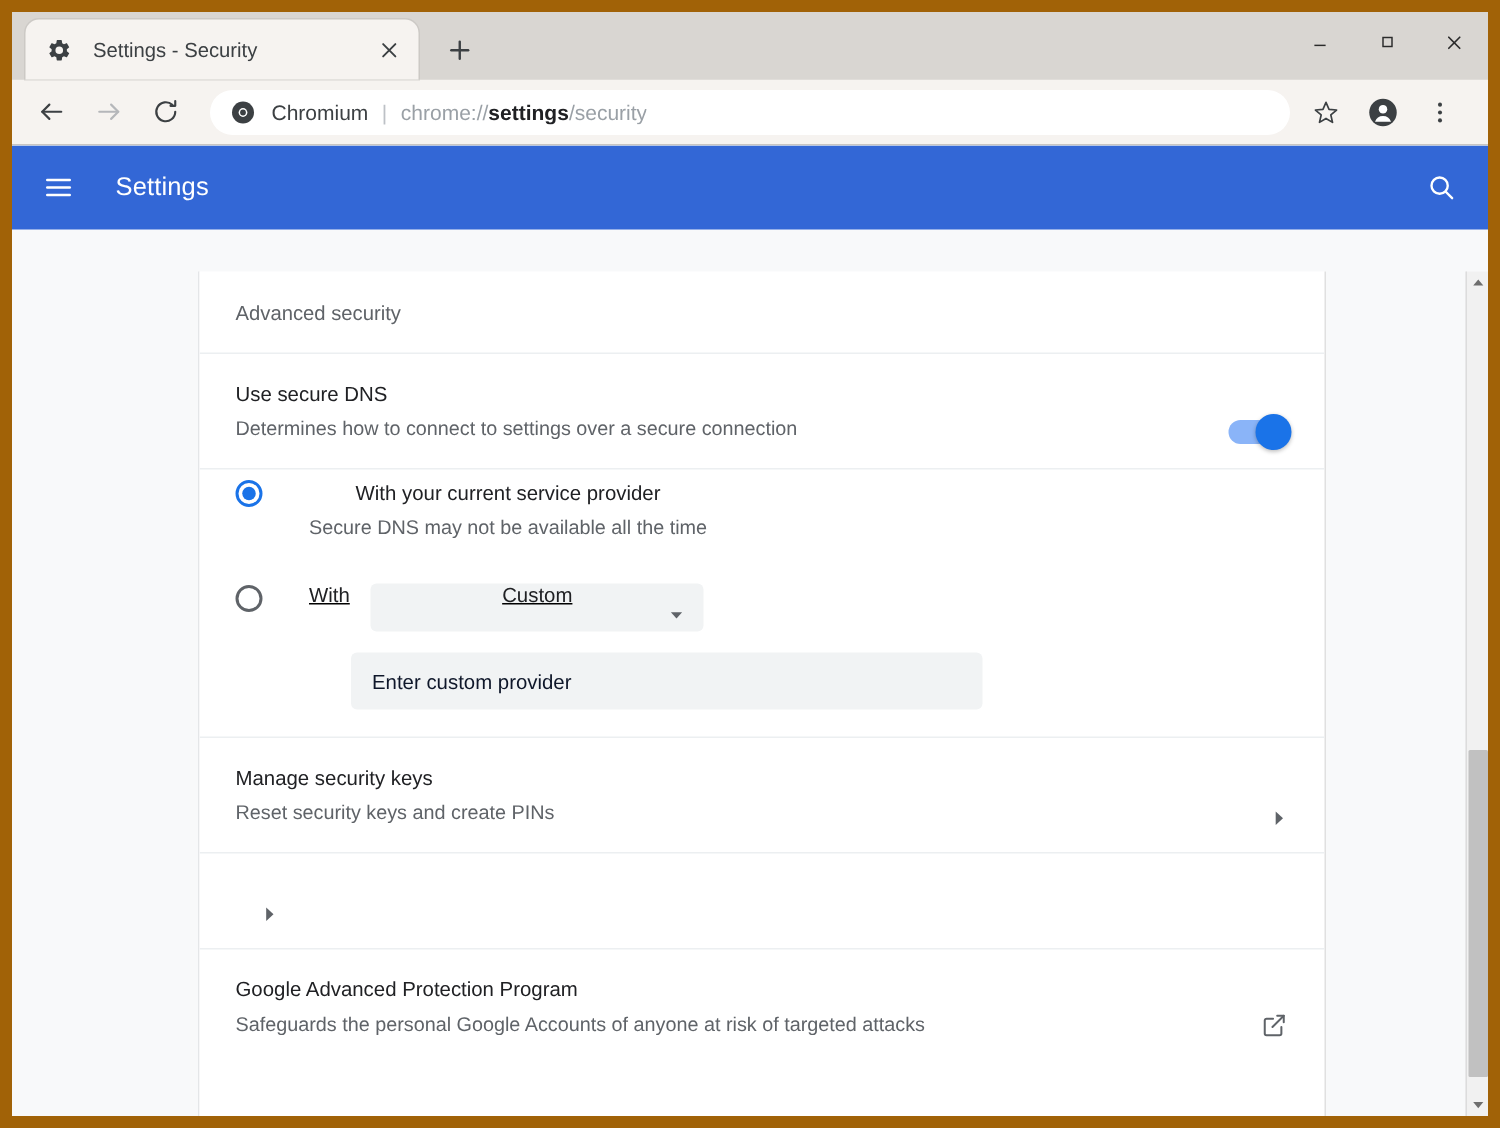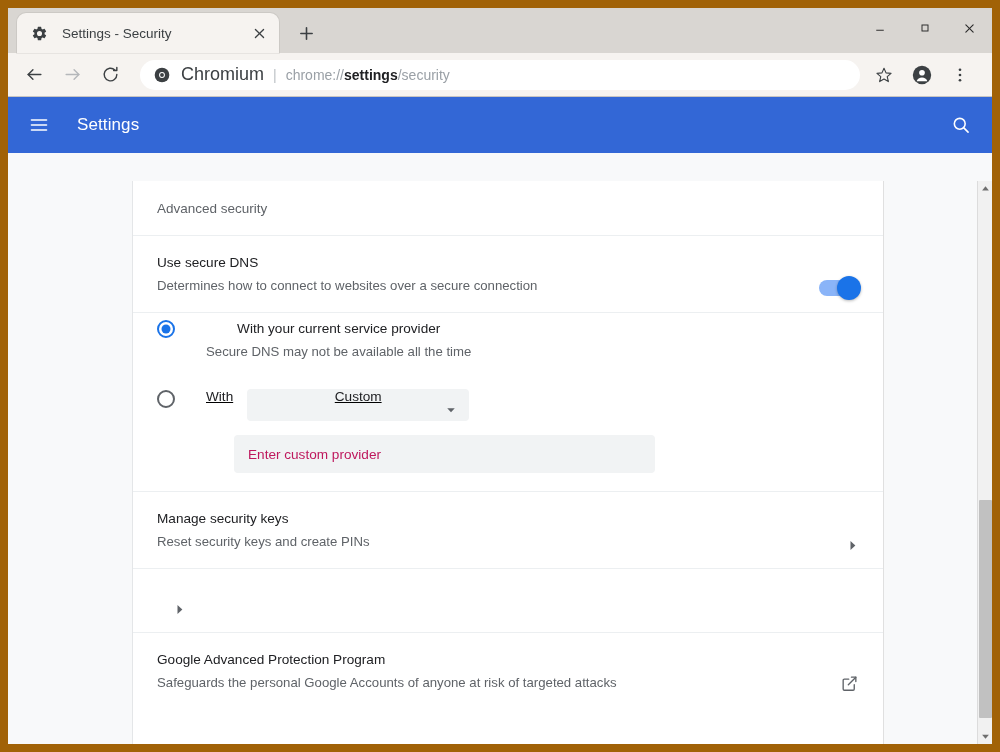--- a/index.html
+++ b/index.html
@@ -68,21 +68,21 @@
     display: flex; align-items: center; justify-content: center;
     color: #3c4043;
   }
   .tb-icon.disabled { color: #b5b7ba; }
   .omnibox {
     flex: 1; height: 30px; background: #ffffff;
     border-radius: 16px; display: flex; align-items: center;
     padding: 0 14px; margin: 0 8px; min-width: 0;
   }
   .om-chrome-icon { width: 16px; height: 16px; flex:none; }
-  .om-brand { font-size: 18px; color: #3c4043; margin-left: 11px; white-space: nowrap; }
+  .om-brand { font-size: 14px; color: #3c4043; margin-left: 11px; white-space: nowrap; }
   .om-sep { color: #bdc1c6; margin: 0 9px; font-size: 14px; }
   .om-url { font-size: 14px; color: #9aa0a6; white-space: nowrap; overflow: hidden; }
   .om-url b { color: #202124; font-weight: bold; }
   .tb-right { display: flex; align-items: center; }
 
   
   .page { flex: 1; position: relative; background: #f8f9fa; overflow: hidden; display: flex; flex-direction: column; }
   .appbar {
     height: 56px; background: #3367d6; flex: none;
     display: flex; align-items: center; padding: 0 18px;
@@ -152,21 +152,21 @@
     background: #f1f3f4; border-radius: 4px;
     display: flex; align-items: center; padding: 0 12px;
     font-size: 13.6px; color: #202124; flex-direction: column;
   }
   .select .caret { margin-left: auto; color: #5f6368; display:flex; }
   .custom-input {
     margin-left: 77px; margin-top: 14px;
     width: 421px; height: 38px;
     background: #f1f3f4; border-radius: 4px;
     display: flex; align-items: center; padding: 0 14px;
-    font-size: 13.6px; color: #be185d;
+    font-size: 13.6px; color: #0f172a;
   }
 
   
   .scrollbar {
     position: absolute; right: 0; top: 0; bottom: 0; width: 15px;
     background: #f1f1f1; border-left: 1px solid #dcdcdc;
     display: flex; flex-direction: column; align-items: center;
   }
   .sb-arrow { height: 15px; width: 15px; display: flex; align-items: center; justify-content: center; color: #6e6e6e; flex: none; }
   .sb-track { flex: 1; width: 15px; position: relative; }
@@ -301,21 +301,21 @@
     <div class="body-area">
       <div class="leftgutter"></div>
 
       <div class="card">
 
         <div class="sec-header">Advanced security</div>
 
         <div class="row">
           <div class="row-text">
             <div class="row-title">Use secure DNS</div>
-            <div class="row-sub">Determines how to connect to websites over a secure connection</div>
+            <div class="row-sub">Determines how to connect to settings over a secure connection</div>
           </div>
           <div class="row-action">
             <div class="toggle">
               <div class="knob"></div>
             </div>
           </div>
         </div>
 
         <div class="dns-block">
           <div class="radio-line">

